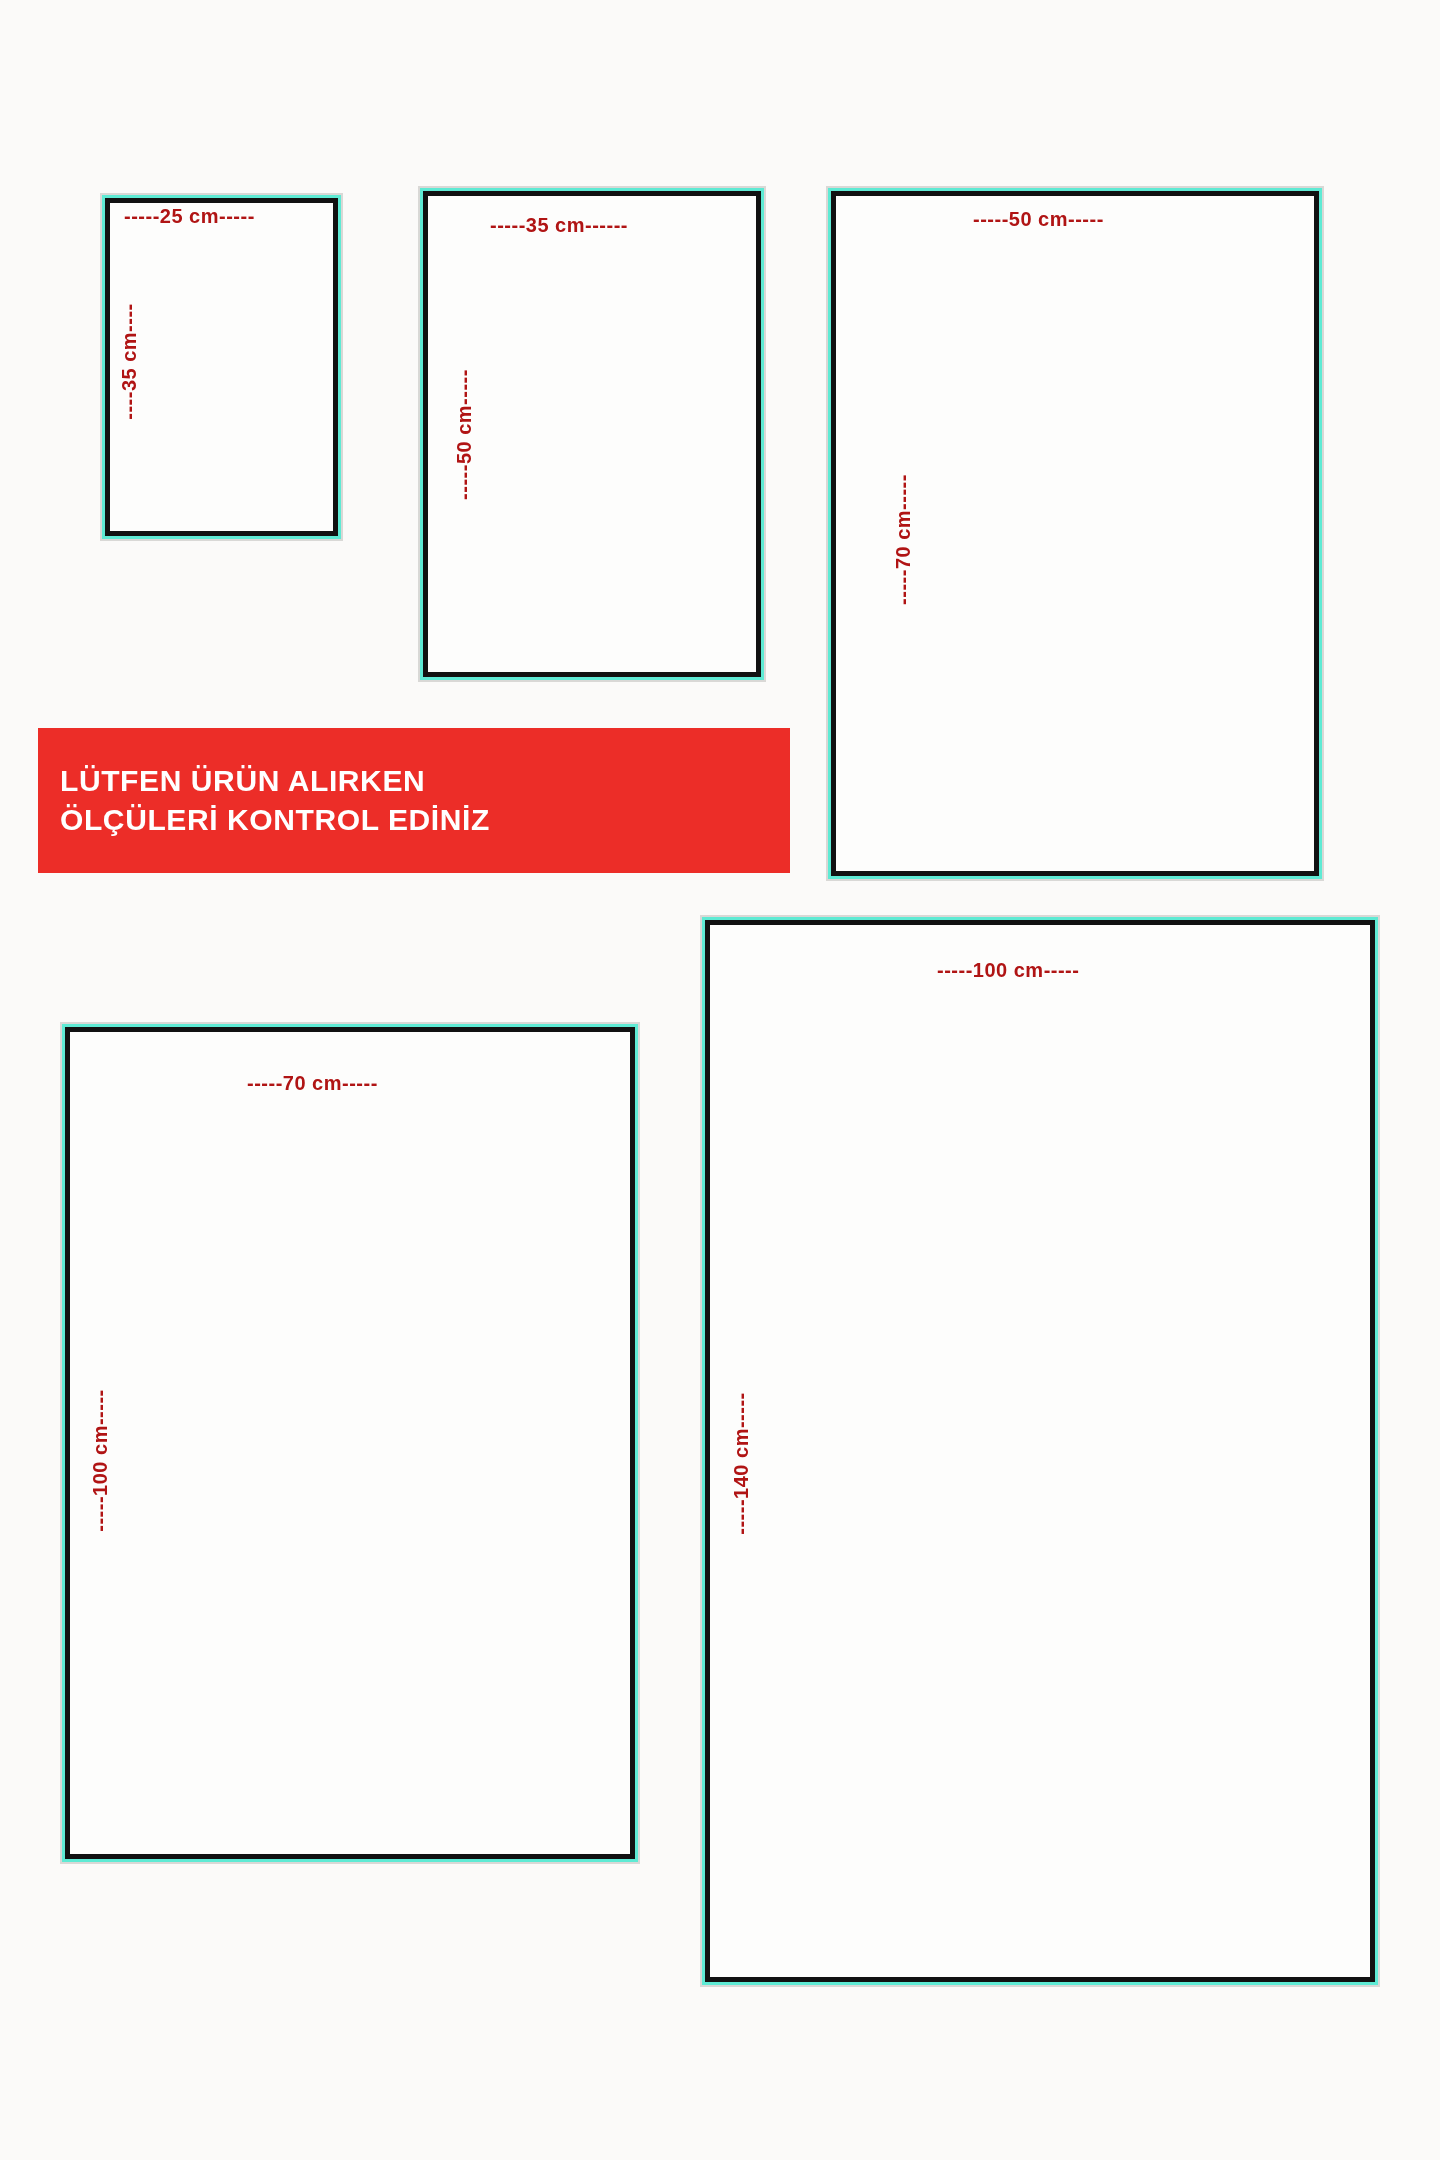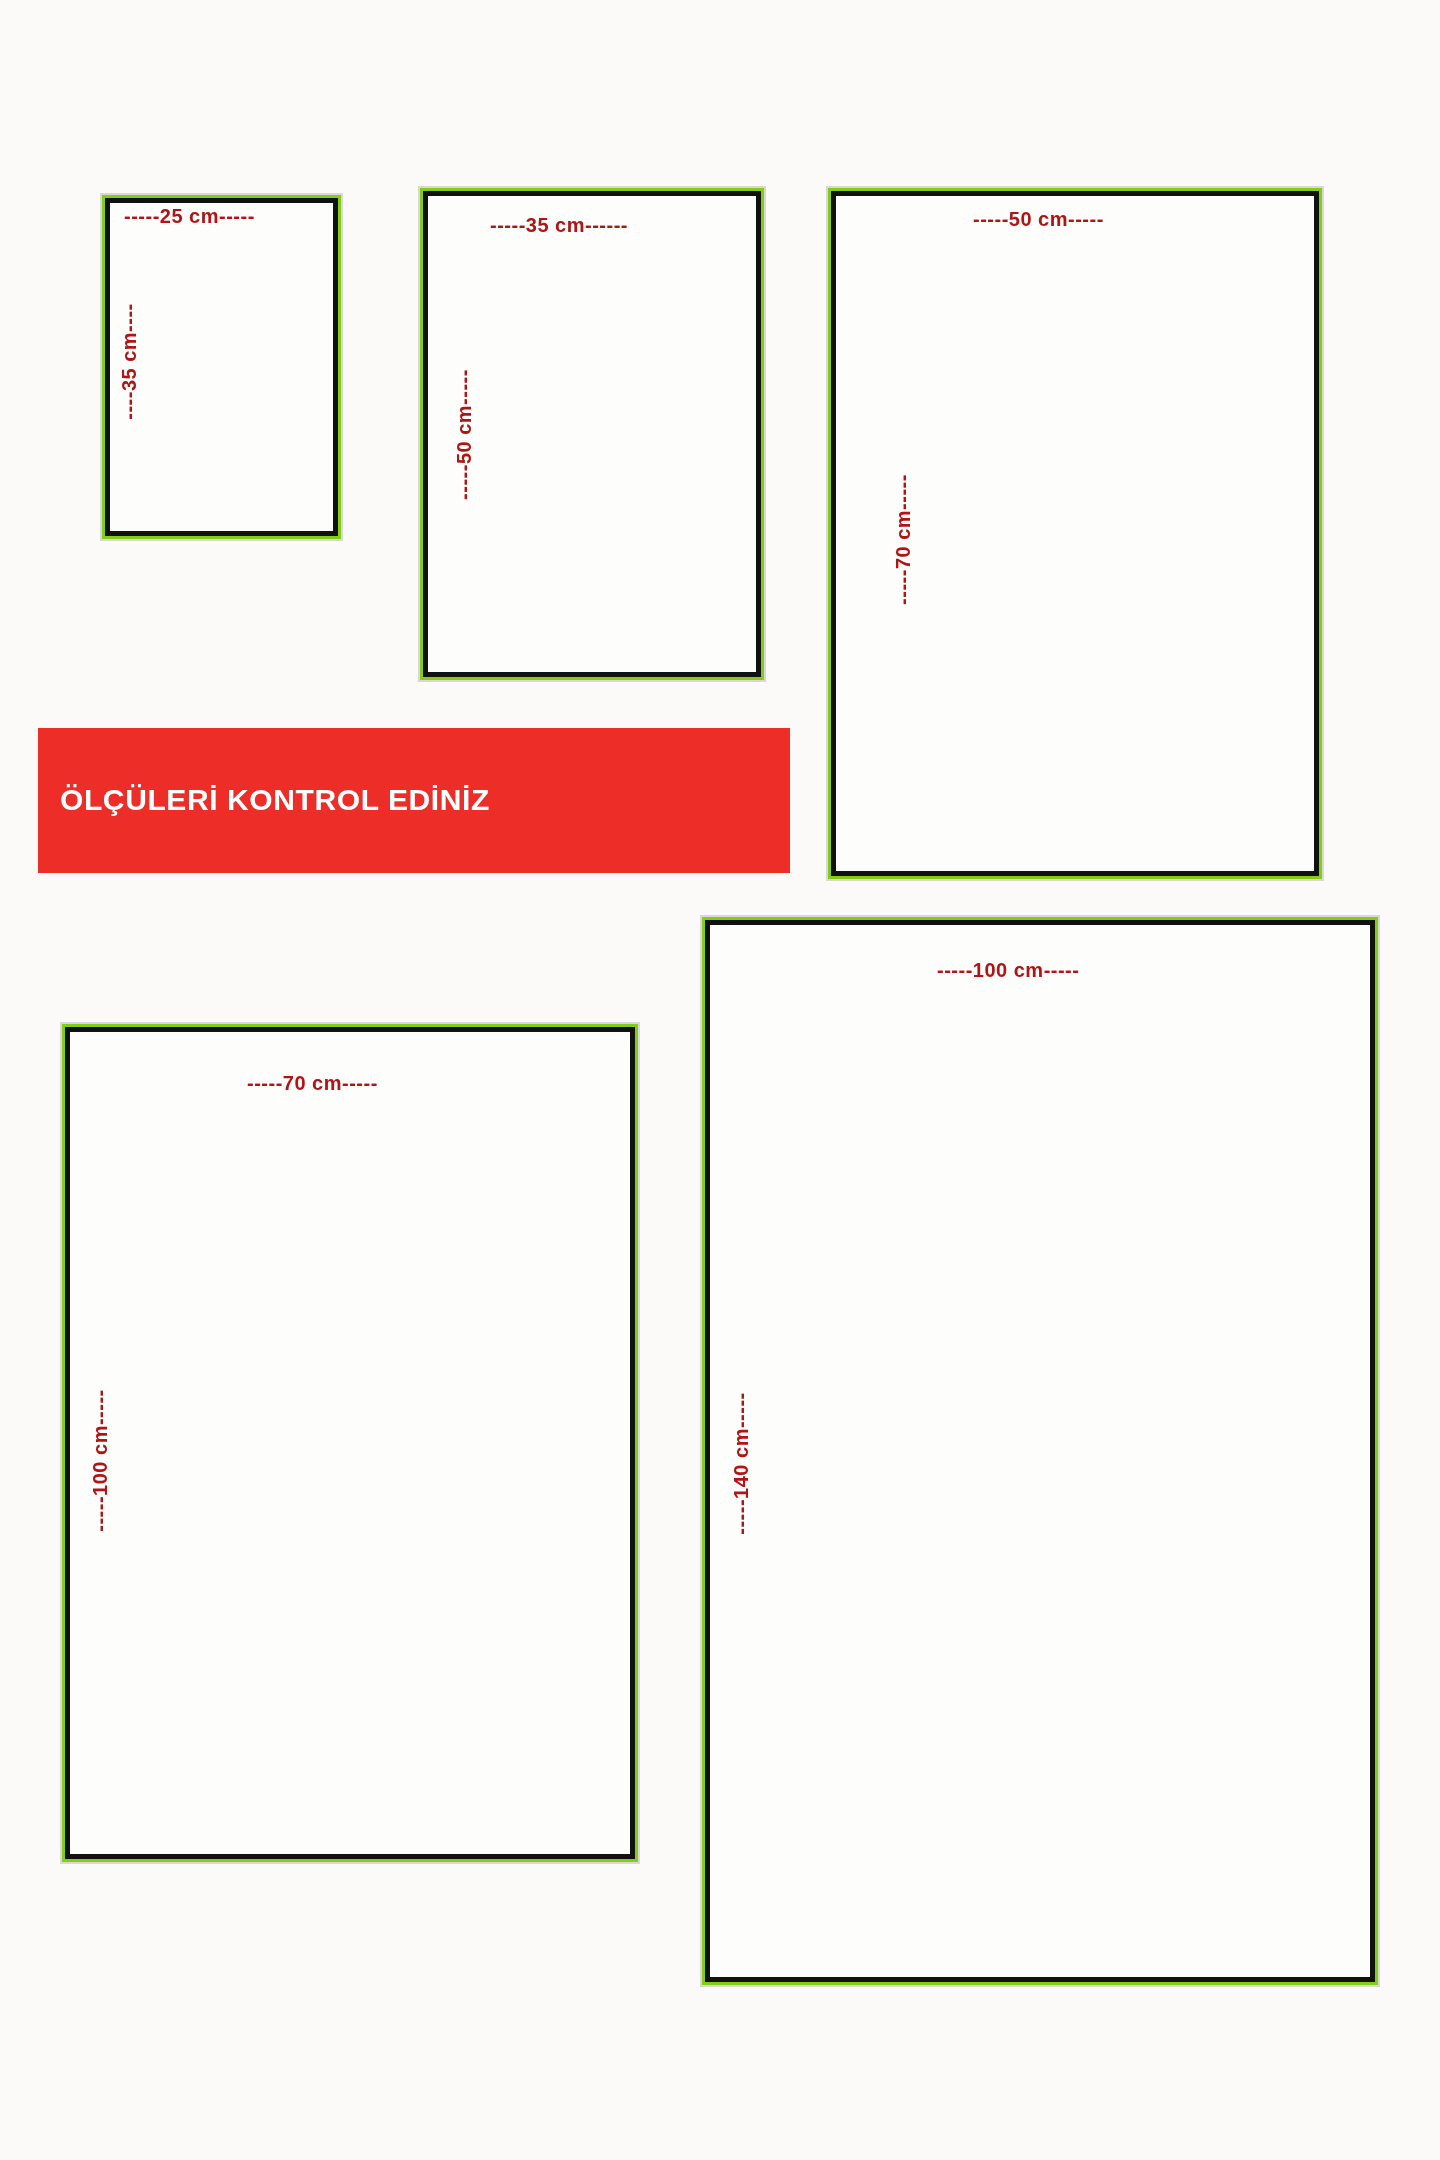--- a/index.html
+++ b/index.html
@@ -19,21 +19,21 @@
     left: 0;
     top: 0;
     width: 1440px;
     height: 2160px;
     background: #fbfaf9;
   }
   
   .frame {
     position: absolute;
     box-sizing: border-box;
-    background: #84cc16;
+    background: #5eead4;
     border: 2px solid #d9d8d6;
     padding: 3px;
   }
   .frame-inner {
     box-sizing: border-box;
     width: 100%;
     height: 100%;
     border: 5px solid #111111;
     background: #fdfdfc;
     position: relative;
@@ -101,16 +101,17 @@
     <div class="dim dim-v" style="left:-52px; top:425px; width:180px; text-align:center;">-----100 cm-----</div>
   </div>
 
   <div class="frame" style="left:700px; top:915px; width:680px; height:1072px;">
     <div class="frame-inner"></div>
     <div class="dim" style="left:235px; top:42px;">-----100 cm-----</div>
     <div class="dim dim-v" style="left:-56px; top:535px; width:190px; text-align:center;">-----140 cm-----</div>
   </div>
 
   <div class="banner" style="left:38px; top:728px; width:752px; height:145px;">
+    <div class="banner-line">LÜTFEN ÜRÜN ALIRKEN</div>
     <div class="banner-line">ÖLÇÜLERİ KONTROL EDİNİZ</div>
   </div>
 
 </div>
 
 </body></html>

